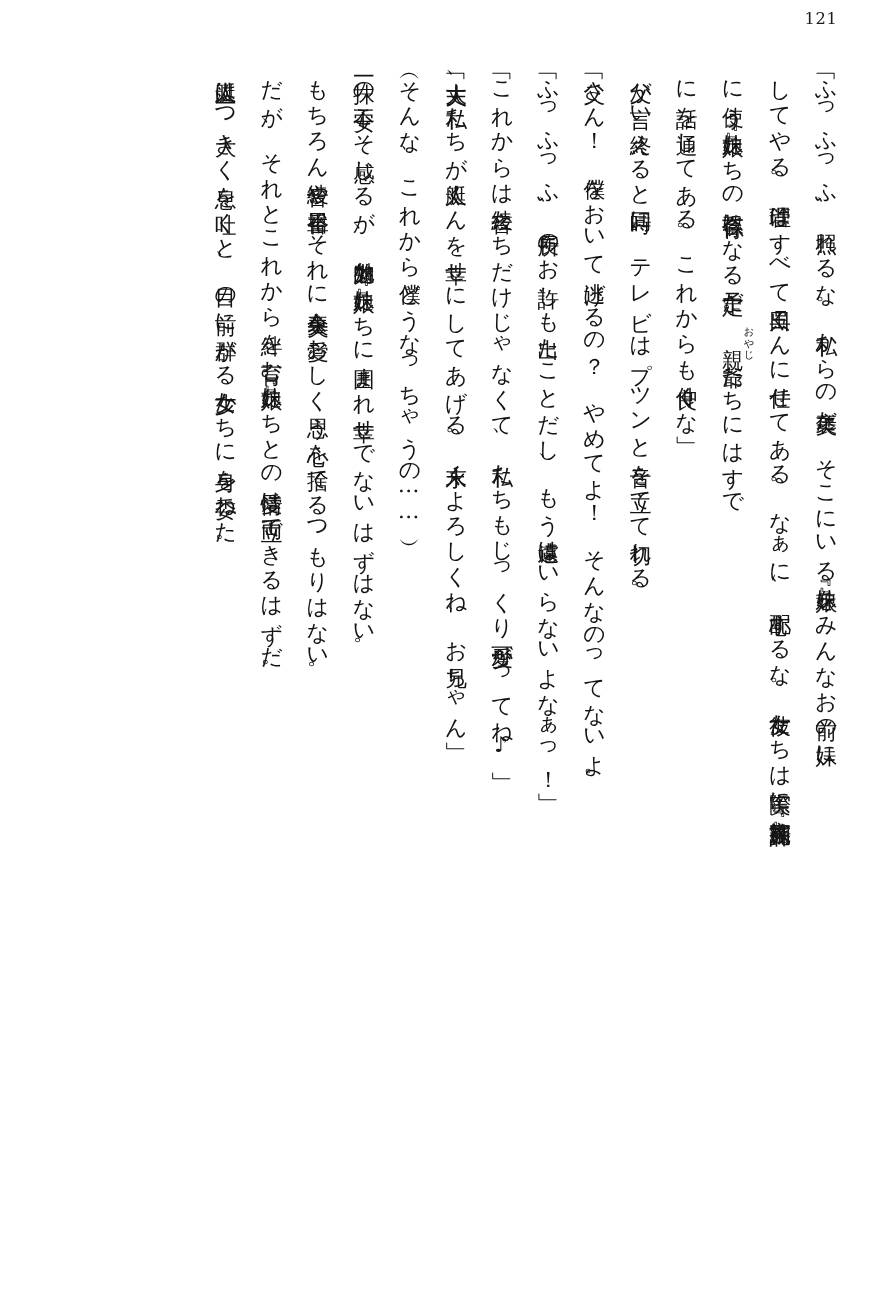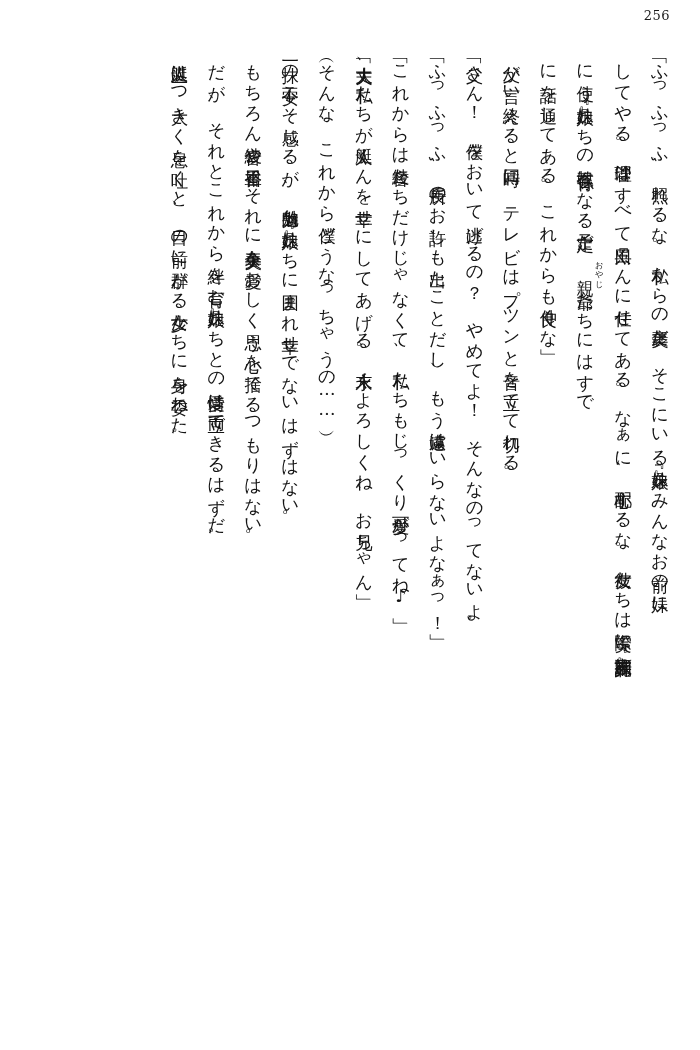--- a/index.html
+++ b/index.html
@@ -70,21 +70,21 @@
     font-size: 8.2px;
     letter-spacing: 0;
     line-height: 1;
   }
 </style>
 </head>
 <body>
 
 <div class="page">
 
-  <div class="page-number">256</div>
+  <div class="page-number">121</div>
 
   <div class="text-body">
     <p class="line">「ふっふっふ、照れるな。私からの褒美だ。そこにいる『妹娘』をみんなお前の妹に</p>
     <p class="line">してやる。管理はすべて呉田くんに任せてある。なぁに、心配するな。彼女たちは実際に『家族補完計画』</p>
     <p class="line">に使う『妹娘』たちの教育係になる予定だ。<ruby>親<rt>おや</rt></ruby><ruby>爺<rt>じ</rt></ruby>たちにはすで</p>
     <p class="line">に話を通してある。これからも仲良くな」</p>
     <p class="line">父が言い終えると同時に、テレビはプツンと音を立てて切れる。</p>
     <p class="line">「父さん！　僕をおいて逃げるの？　やめてよ！　そんなのってないよ。</p>
     <p class="line">「ふっふっふ、所長のお許しも出たことだし、もう遠慮はいらないよなぁっ！」</p>
     <p class="line">「これからは綾音たちだけじゃなくて、私たちもじっくり可愛がってね♪」</p>

